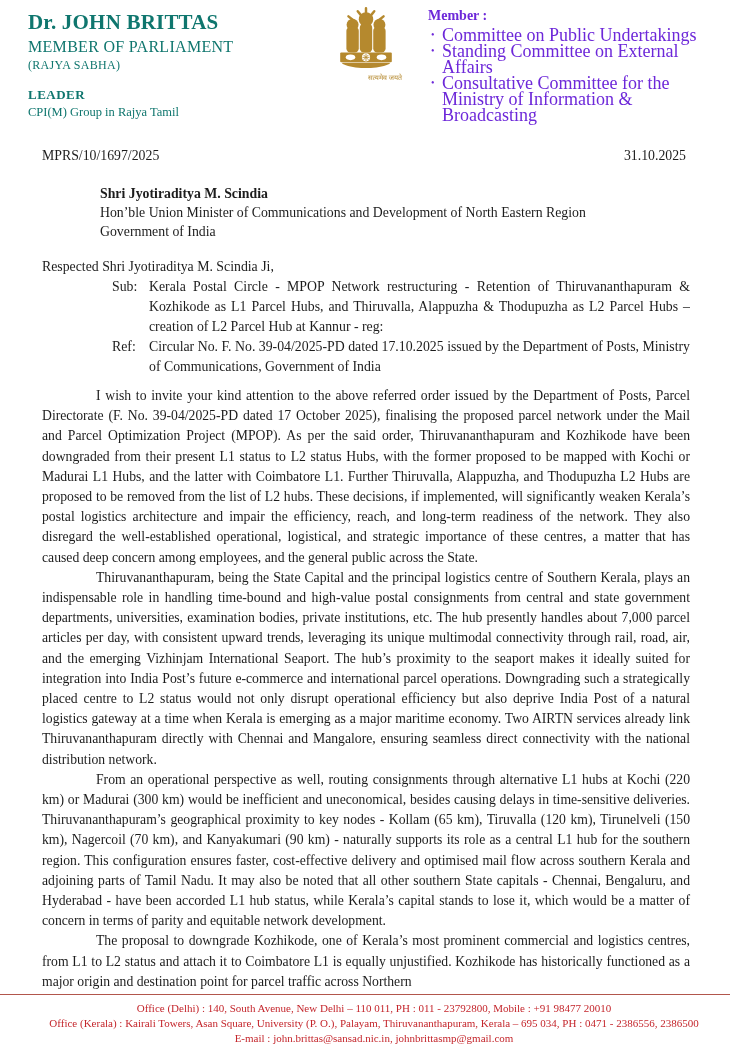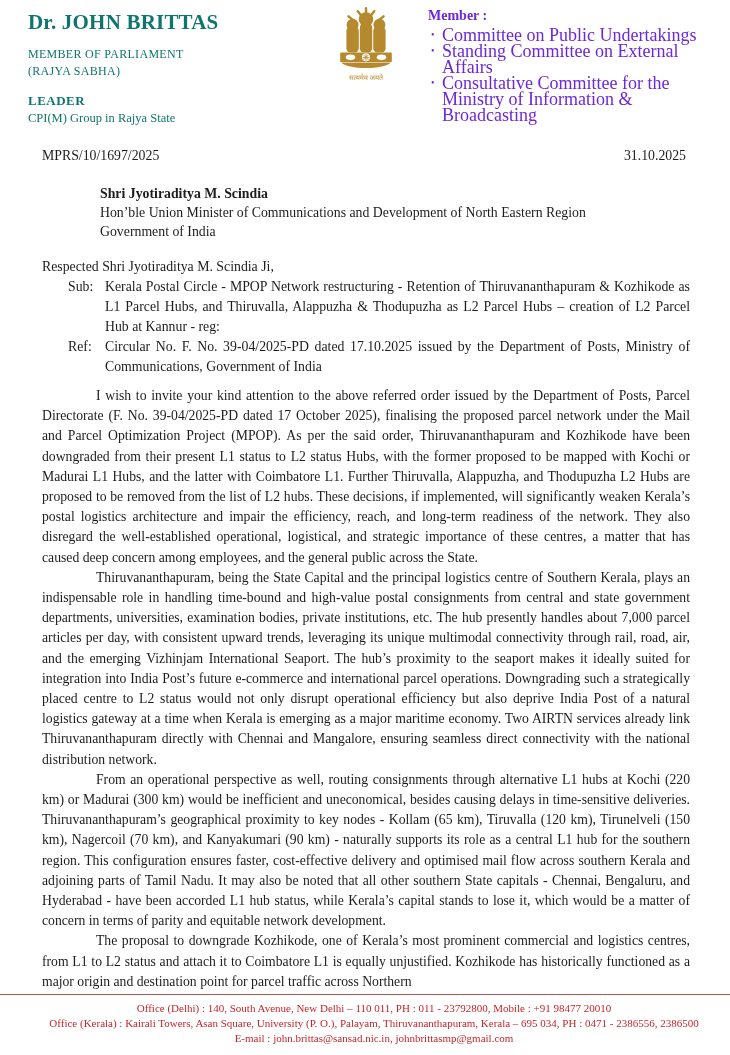--- a/index.html
+++ b/index.html
@@ -15,30 +15,30 @@
     overflow: hidden;
   }
 
   
   .letterhead { position: relative; height: 132px; }
   .lh-left {
     position: absolute; left: 28px; top: 10px; width: 244px;
     text-align: left; color: #0f766e;
   }
   .sender-name { font-size: 21px; font-weight: bold; letter-spacing: 0.2px; }
-  .sender-role { font-size: 12px; margin-top: 12px; letter-spacing: 0.3px; }
+  .sender-role { font-size: 16px; margin-top: 3px; letter-spacing: 0.3px; }
   .sender-house { font-size: 12px; margin-top: 2px; letter-spacing: 0.3px; }
   .leader-label { font-size: 13px; font-weight: bold; margin-top: 14px; letter-spacing: 0.5px; }
   .leader-group { font-size: 12.5px; margin-top: 2px; }
 
   .lh-emblem {
     position: absolute; left: 330px; top: 4px; width: 72px;
     text-align: center; color: #b5892e;
   }
-  .lh-emblem .motto { font-size: 7px; margin-top: 1px; color: #b5892e; white-space: nowrap; }
+  .lh-emblem .motto { font-size: 7px; margin-top: 1px; color: #b5892e; white-space: nowrap; text-align: right; }
 
   .lh-right { position: absolute; left: 428px; top: 8px; width: 290px; color: #6d28d9; }
   .member-label { font-size: 14px; font-weight: bold; }
   .member-list { list-style: none; margin-top: 3px; }
   .member-list li {
     font-size: 18px; line-height: 16px; padding-left: 14px; position: relative;
   }
   .member-list li::before {
     content: "\2022"; position: absolute; left: 3px; top: 0; font-size: 10px;
   }
@@ -50,21 +50,21 @@
   }
 
   
   .addressee { margin: 20px 40px 0 100px; font-size: 13.8px; line-height: 19px; }
   .addr-name { font-weight: bold; }
 
   
   .salutation { margin: 18px 40px 0 42px; font-size: 13.8px; }
   .subref { margin: 2px 40px 0 68px; font-size: 13.8px; }
   .subrow { display: flex; line-height: 20px; }
-  .subrow .lbl { flex: 0 0 37px; }
+  .subrow .lbl { flex: 0 0 37px; margin-left: 44px; }
   .subrow .txt { flex: 1; text-align: justify; }
 
   
   .body-text { margin: 9px 40px 0 42px; font-size: 13.7px; line-height: 20.2px; }
   .body-text p { text-align: justify; text-indent: 54px; }
 
   
   .page-footer {
     position: absolute; left: 0; right: 0; bottom: 0;
     border-top: 1.5px solid #b2564c;
@@ -77,21 +77,21 @@
 <body>
 
 <div class="page">
 
   <header class="letterhead">
     <div class="lh-left">
       <div class="sender-name">Dr. JOHN BRITTAS</div>
       <div class="sender-role">MEMBER OF PARLIAMENT</div>
       <div class="sender-house">(RAJYA SABHA)</div>
       <div class="leader-label">LEADER</div>
-      <div class="leader-group">CPI(M) Group in Rajya State</div>
+      <div class="leader-group">CPI(M) Group in Rajya Tamil</div>
     </div>
 
     <div class="lh-emblem">
       <svg width="62" height="64" viewBox="0 0 60 62" fill="#b5892e" xmlns="http://www.w3.org/2000/svg">
 
         <path d="M22 7 L26 12 M30 4 L30 10 M38 7 L34 12 M13 12 L18 16 M47 12 L42 16" stroke="#b5892e" stroke-width="2.4" stroke-linecap="round" fill="none"></path>
 
         <circle cx="30" cy="15" r="7"></circle>
         <circle cx="17" cy="20" r="5.8"></circle>
         <circle cx="43" cy="20" r="5.8"></circle>

